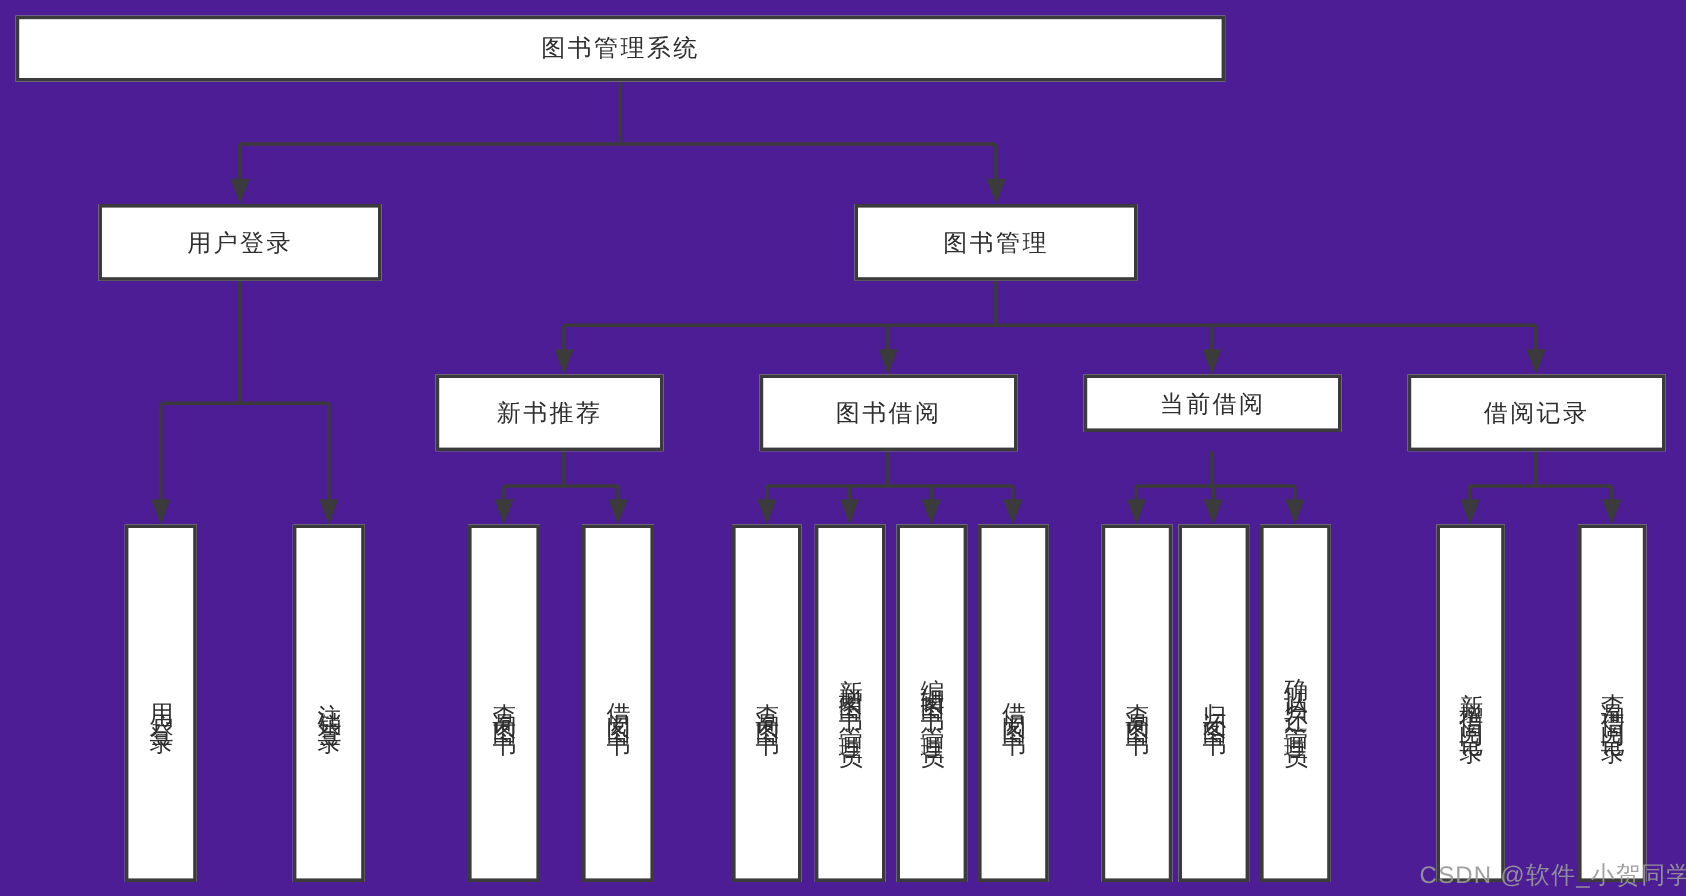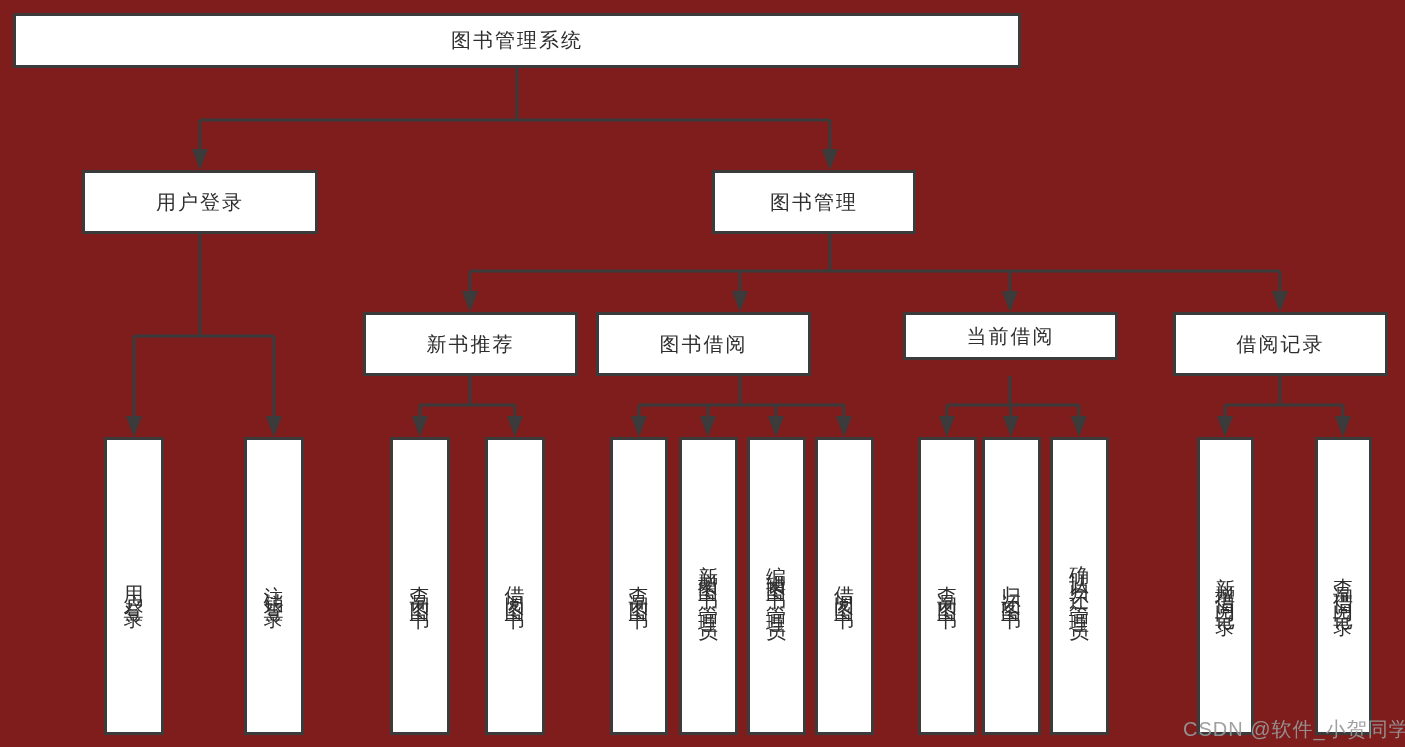--- a/index.html
+++ b/index.html
@@ -1,21 +1,21 @@
 <!DOCTYPE html>
 <html><head>
 <meta charset="utf-8">
 <style>
   * { margin: 0; padding: 0; box-sizing: border-box; }
   html, body { background: #ffffff; }
   .canvas {
     position: relative;
     width: 1405px;
     height: 747px;
-    background: #7f1d1d;
+    background: #4c1d95;
     font-family: "Liberation Sans", "DejaVu Sans", sans-serif;
     overflow: hidden;
   }
   .connectors {
     position: absolute;
     left: 0; top: 0;
     width: 1405px; height: 747px;
     z-index: 1;
   }
   .connectors path {
@@ -89,28 +89,28 @@
     </g>
   </svg>
 
   <div class="node hnode" style="left:13px; top:13px; width:1008px; height:55px;">
     <span>图书管理系统</span>
   </div>
 
   <div class="node hnode" style="left:82px; top:170px; width:236px; height:64px;">
     <span>用户登录</span>
   </div>
-  <div class="node hnode" style="left:712px; top:170px; width:204px; height:64px;">
+  <div class="node hnode" style="left:712px; top:170px; width:236px; height:64px;">
     <span>图书管理</span>
   </div>
 
-  <div class="node hnode" style="left:363px; top:312px; width:215px; height:64px;">
+  <div class="node hnode" style="left:363px; top:312px; width:190px; height:64px;">
     <span>新书推荐</span>
   </div>
-  <div class="node hnode" style="left:596px; top:312px; width:215px; height:64px;justify-content:center;">
+  <div class="node hnode" style="left:633px; top:312px; width:215px; height:64px;justify-content:center;">
     <span>图书借阅</span>
   </div>
   <div class="node hnode" style="left:903px; top:312px; width:215px; height:48px;">
     <span>当前借阅</span>
   </div>
   <div class="node hnode" style="left:1173px; top:312px; width:215px; height:64px;">
     <span>借阅记录</span>
   </div>
 
   <div class="node vnode" style="left:104px; top:437px; width:60px; height:298px;">

